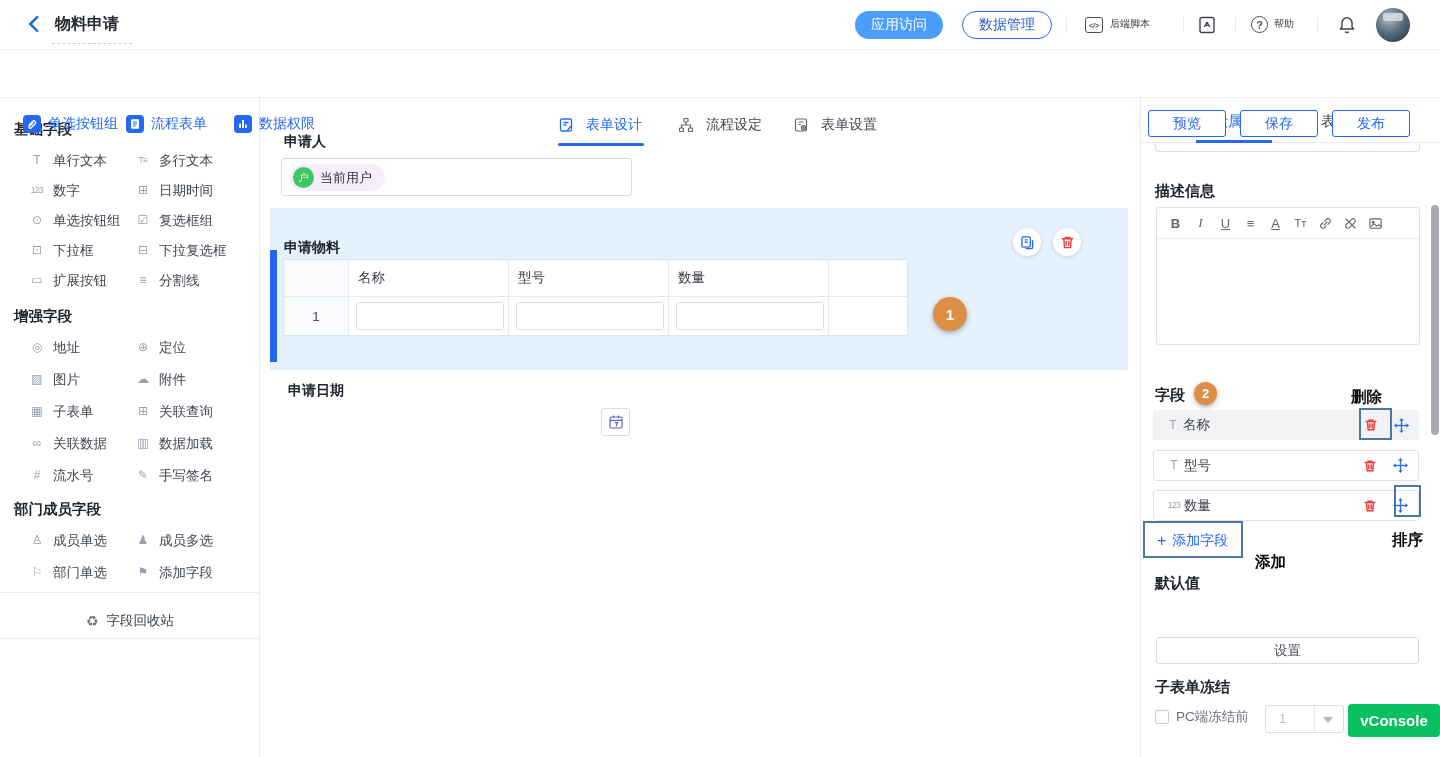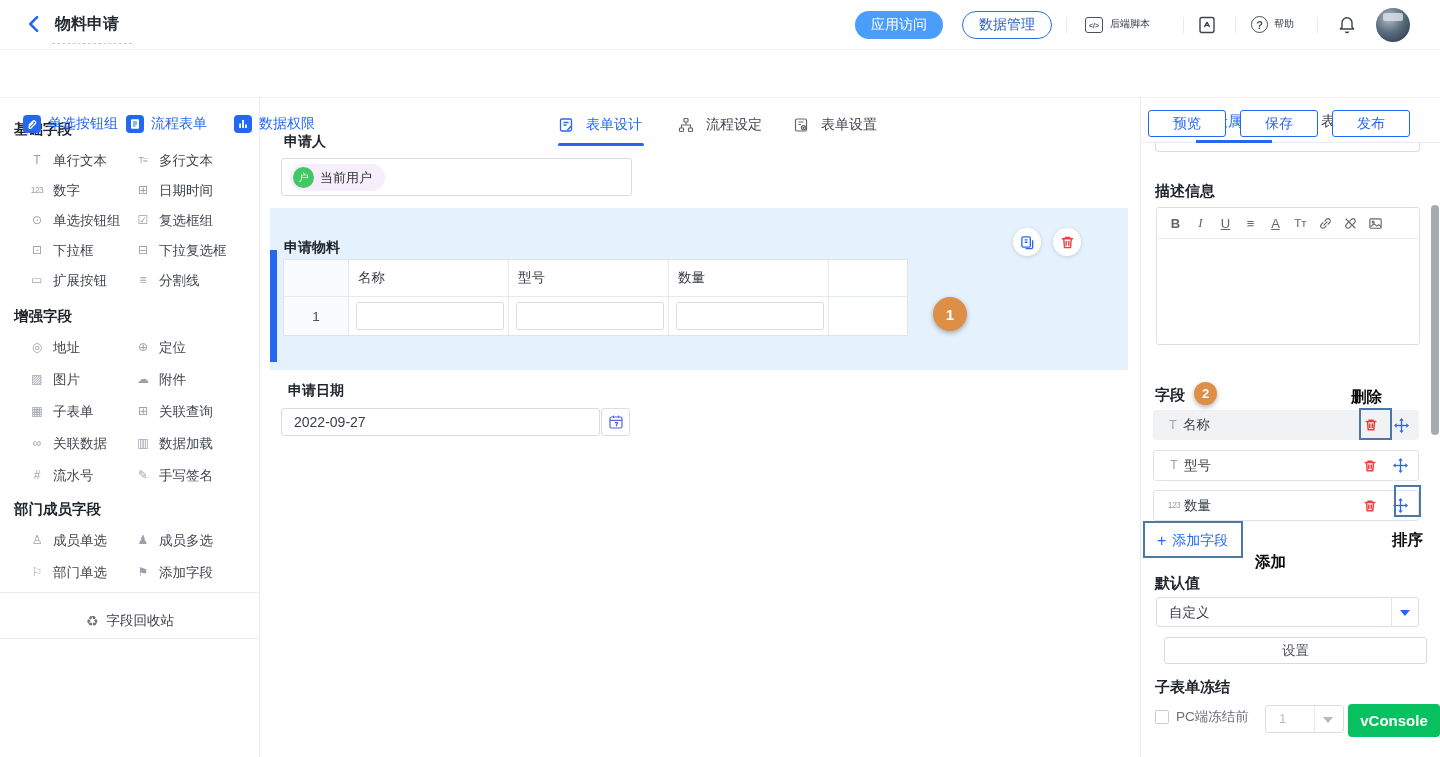--- a/index.html
+++ b/index.html
@@ -81,21 +81,21 @@
   .frow.line { background:#fff; border:1px solid #dfe3e9; }
   .frow .ficn { width:20px; color:#9aa1ac; }
   .frow-name { font-size:13.5px; color:#3a3f47; }
   .frow-acts { margin-left:auto; display:flex; align-items:center; gap:14px; }
   .icon-btn { width:16px; height:16px; display:flex; align-items:center; justify-content:center; cursor:pointer; }
   .add-field { position:absolute; left:16px; top:434px; display:flex; align-items:center; gap:6px; color:#2468f2; font-size:14px; cursor:pointer; }
   .selbox { position:absolute; left:15px; width:263px; height:30px; border:1px solid #d8dce3; border-radius:3px; background:#fff; cursor:pointer; }
   .selbox .sval { position:absolute; left:12px; top:6px; font-size:13.5px; color:#3a3f47; }
   .selbox .sdiv2 { position:absolute; right:26px; top:0; width:1px; height:100%; background:#e2e6eb; }
   .caret { position:absolute; width:0; height:0; border-left:5px solid transparent; border-right:5px solid transparent; border-top:6px solid #2468f2; }
-  .set-btn { position:absolute; left:15px; top:539px; width:263px; height:27px; border:1px solid #d7dbe1; border-radius:3px; background:#fff; font-size:13.5px; color:#4a4f57; display:flex; align-items:center; justify-content:center; cursor:pointer;margin-left:8px; }
+  .set-btn { position:absolute; left:15px; top:539px; width:263px; height:27px; border:1px solid #d7dbe1; border-radius:3px; background:#fff; font-size:13.5px; color:#4a4f57; display:flex; align-items:center; justify-content:center; cursor:pointer; }
   .cbx { position:absolute; left:14px; top:612px; width:14px; height:14px; border:1px solid #c9ced5; border-radius:2px; background:#fff; cursor:pointer; }
   .cbx-lbl { position:absolute; left:35px; top:610px; font-size:13.5px; color:#6b7078; }
   .fsel { position:absolute; left:124px; top:607px; width:79px; height:28px; border:1px solid #dadee4; border-radius:3px; background:#fff; }
   .fsel .sval { position:absolute; left:13px; top:5px; font-size:13px; color:#b9bec6; }
   .fsel .sdiv2 { position:absolute; right:28px; top:0; width:1px; height:100%; background:#e6eaef; }
 
   
   .badge { position:absolute; border-radius:50%; background:#dd8f47; color:#fff; font-weight:700; display:flex; align-items:center; justify-content:center; box-shadow:0 2px 5px rgba(0,0,0,.3); z-index:8; }
   .ann-box { position:absolute; border:2.5px solid #4d78a5; z-index:7; }
   .ann-txt { position:absolute; font-size:15.5px; font-weight:800; color:#0a0a0a; z-index:8; }
@@ -367,23 +367,20 @@
               <div class="cinput"></div>
             </div>
           <div class="tcell" style="width:78px"></div>
         </div>
       </div>
 
       <div class="badge" style="left:663px;top:89px;width:34px;height:34px;font-size:15px">1</div>
     </div>
 
     <div class="f-label" style="left:28px;top:284px">申请日期</div>
-    <div class="inputbox" style="left:21px;top:310px;width:319px;height:28px">
-      <div class="date-txt">2022-09-27</div>
-    </div>
     <div class="cal-btn">
       <svg width="16" height="16" viewBox="0 0 16 16" fill="none" stroke="#5565d8" stroke-width="1.2">
           <rect x="2" y="3" width="12" height="11" rx="1.5"></rect>
           <path d="M2 6.3h12M5.5 1.6V4M10.5 1.6V4M6.8 8.6h2.8L8.1 12.3"></path>
         </svg>
     </div>
   </div>
 
   <div class="panel">
     <div class="ptabs">
@@ -489,25 +486,20 @@
         </span>
       </span>
     </div>
 
     <div class="add-field">
       <span style="font-size:16px">+</span>
       <span>添加字段</span>
     </div>
 
     <div class="p-label" style="top:476px">默认值</div>
-    <div class="selbox" style="top:499px">
-      <span class="sval">自定义</span>
-      <span class="sdiv2"></span>
-      <span class="caret" style="right:8px;top:12px"></span>
-    </div>
     <div class="set-btn">设置</div>
 
     <div class="p-label" style="top:580px">子表单冻结</div>
     <div class="cbx"></div>
     <div class="cbx-lbl">PC端冻结前</div>
     <div class="fsel">
       <span class="sval">1</span>
       <span class="sdiv2"></span>
       <span class="caret" style="right:10px;top:11px;border-top-color:#b3b9c0"></span>
     </div>

